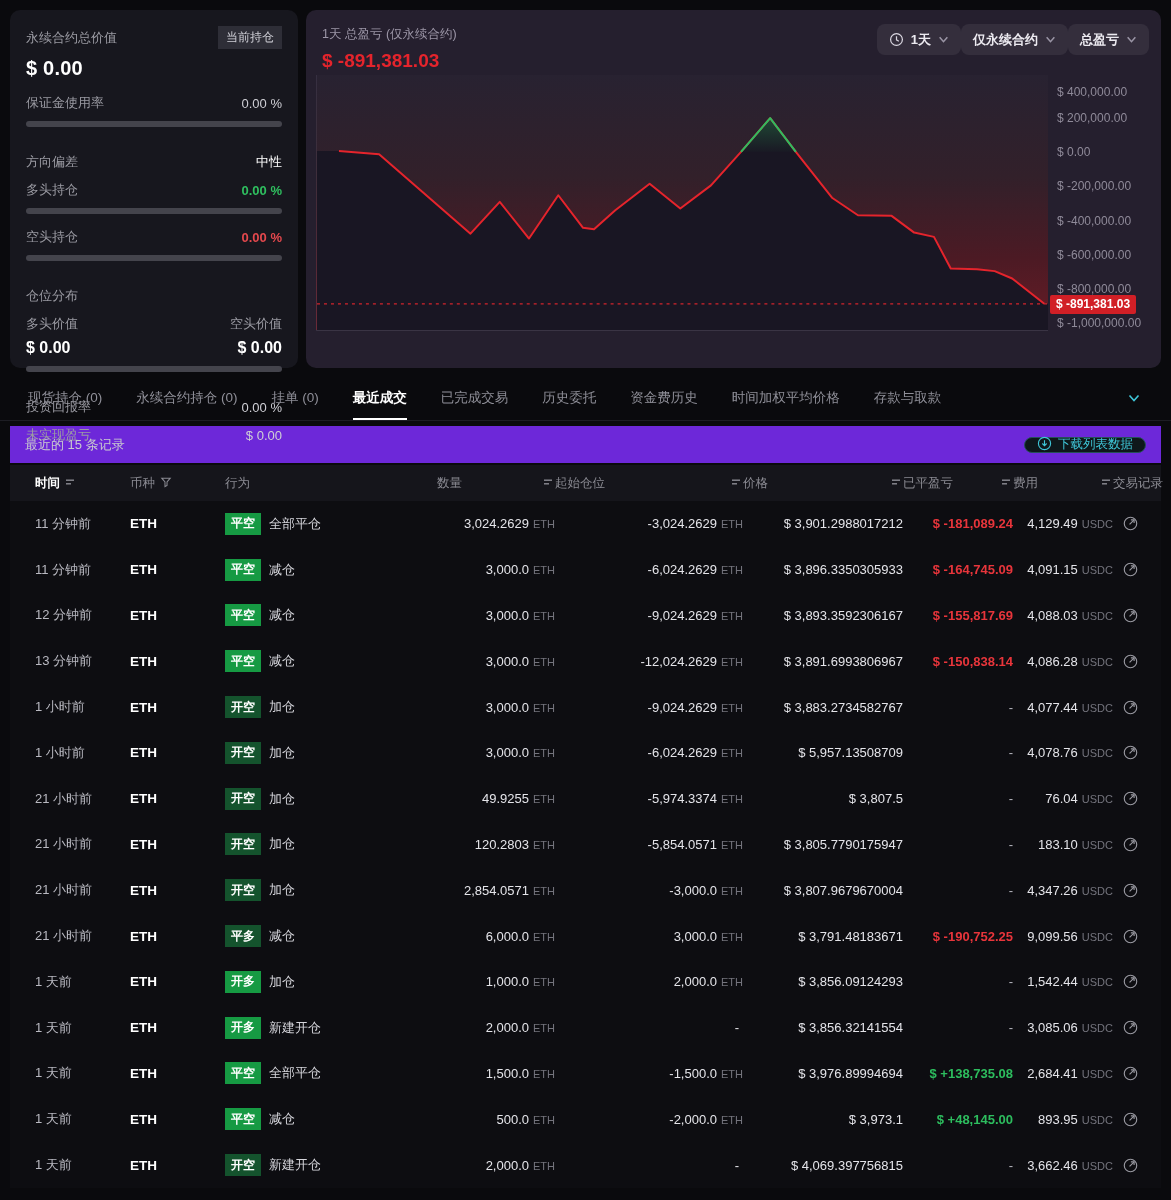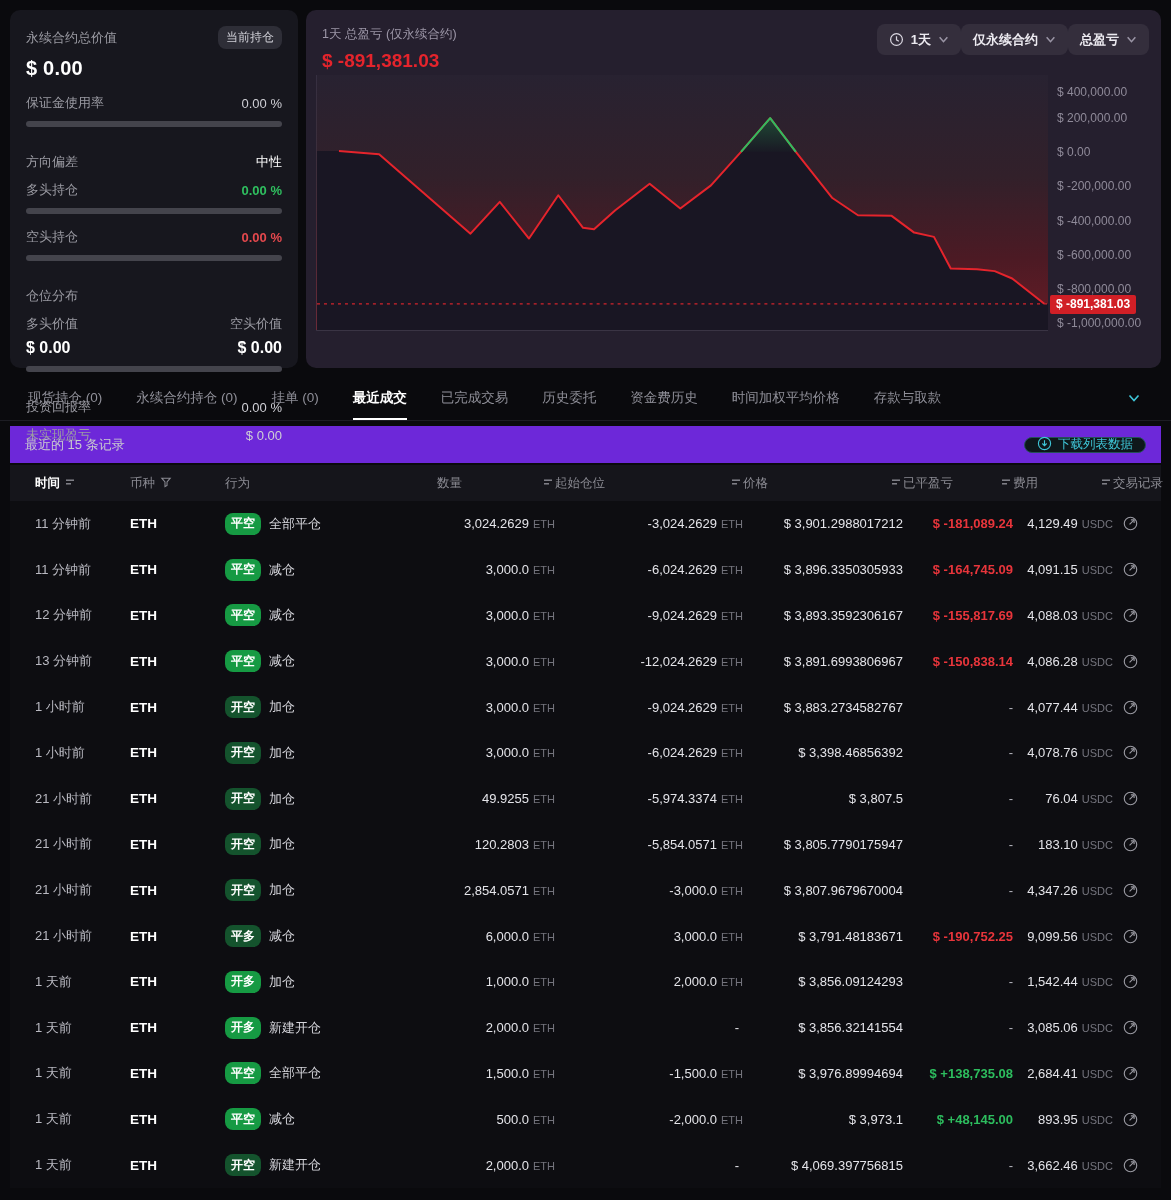--- a/index.html
+++ b/index.html
@@ -14,21 +14,21 @@
 
   
   .panel { width:288px; height:358px; background:#17171e; border-radius:10px; padding:16px 16px 0 16px; flex:none; }
   .p-row { display:flex; justify-content:space-between; align-items:center; }
   .p-label { color:#9b9ba3; font-size:13px; }
   .p-val { color:#cfcfd5; font-size:13px; }
   .p-val.white { color:#fff; }
   .p-val.green { color:#2fbf5f; font-weight:700; }
   .p-val.red { color:#e5484d; font-weight:700; }
   .big-val { color:#fff; font-size:20px; font-weight:700; margin-top:8px; letter-spacing:.2px; }
-  .chip { background:#2e2e37; color:#cfcfd6; font-size:12px; padding:3px 8px; border-radius:8px; }
+  .chip { background:#2e2e37; color:#cfcfd6; font-size:12px; padding:3px 8px; border-radius:0; }
   .bar { height:6px; background:#44444c; border-radius:3px; margin-top:9px; } .mt14 { margin-top:14px; } .mt10 { margin-top:10px; } .mt26 { margin-top:26px; }
   .dual-val { color:#fff; font-size:16px; font-weight:700; }
 
   
   .chart-card { position:relative; flex:1; height:358px; border-radius:10px; background:#251f2e; overflow:hidden; }
   .chart-head { position:absolute; left:16px; top:16px; }
   .chart-title { color:#9d97a8; font-size:12.5px; }
   .chart-value { color:#e5242c; font-size:19px; font-weight:700; margin-top:7px; }
   .filters { position:absolute; right:12px; top:14px; display:flex; }
   .filter-btn { display:flex; align-items:center; gap:7px; height:31px; padding:0 12px; border-radius:8px;
@@ -69,21 +69,21 @@
   .th { display:flex; align-items:center; gap:5px; white-space:nowrap; cursor:pointer; }
   .th.r { justify-content:space-between; }
   .th.active-col { color:#fff; font-weight:700; }
   .tbody { margin:0 10px; background:#0d0d11; }
   .row { height:45.8px; display:grid; grid-template-columns:var(--cols); align-items:center;
     padding:0 20px 0 25px; font-size:13px; }
   .cell.r { text-align:right; }
   .c-time { color:#b9b9c1; }
   .c-coin { color:#fff; font-weight:700; font-size:13.5px; }
   .c-action { display:flex; align-items:center; }
-  .badge { display:inline-block; padding:2.5px 6px; border-radius:8px; color:#fff; font-size:12px; font-weight:600; margin-right:8px; }
+  .badge { display:inline-block; padding:2.5px 6px; border-radius:0; color:#fff; font-size:12px; font-weight:600; margin-right:8px; }
   .badge.green { background:#169a43; }
   .badge.red { background:#14532d; }
   .action-text { color:#d6d6dc; }
   .num { color:#e4e4e9; }
   .unit { color:#74747d; font-size:11px; margin-left:4px; }
   .pnl.neg { color:#e8353b; font-weight:600; }
   .pnl.pos { color:#2dbd5e; font-weight:600; }
   .pnl.none { color:#b9b9c1; font-weight:400; }
   .record-btn { justify-self:end; background:none; border:none; cursor:pointer; padding:2px; display:flex; }
 </style>
@@ -420,21 +420,21 @@
   </div>
       <div class="row">
     <span class="cell c-time">1 小时前</span>
     <span class="cell c-coin">ETH</span>
     <span class="cell c-action">
       <span class="badge red">开空</span>
       <span class="action-text">加仓</span>
     </span>
     <span class="cell r"><span class="num q-num">3,000.0</span><span class="unit q-unit">ETH</span></span>
     <span class="cell r"><span class="num s-num">-6,024.2629</span><span class="unit s-unit">ETH</span></span>
-    <span class="cell r num p-price">$ 3,398.46856392</span>
+    <span class="cell r num p-price">$ 5,957.13508709</span>
     <span class="cell r pnl none">-</span>
     <span class="cell r"><span class="num f-num">4,078.76</span><span class="unit f-unit">USDC</span></span>
     <button class="record-btn">
       <svg width="17" height="17" viewBox="0 0 18 18">
             <circle cx="9" cy="9" r="6.6" fill="none" stroke="#9a9aa2" stroke-width="1.2"></circle>
             <line x1="8" y1="10" x2="12.6" y2="5.4" stroke="#9a9aa2" stroke-width="1.2"></line>
             <polyline points="9.4,5.2 12.8,5.2 12.8,8.6" fill="none" stroke="#9a9aa2" stroke-width="1.2"></polyline>
           </svg>
     </button>
   </div>

